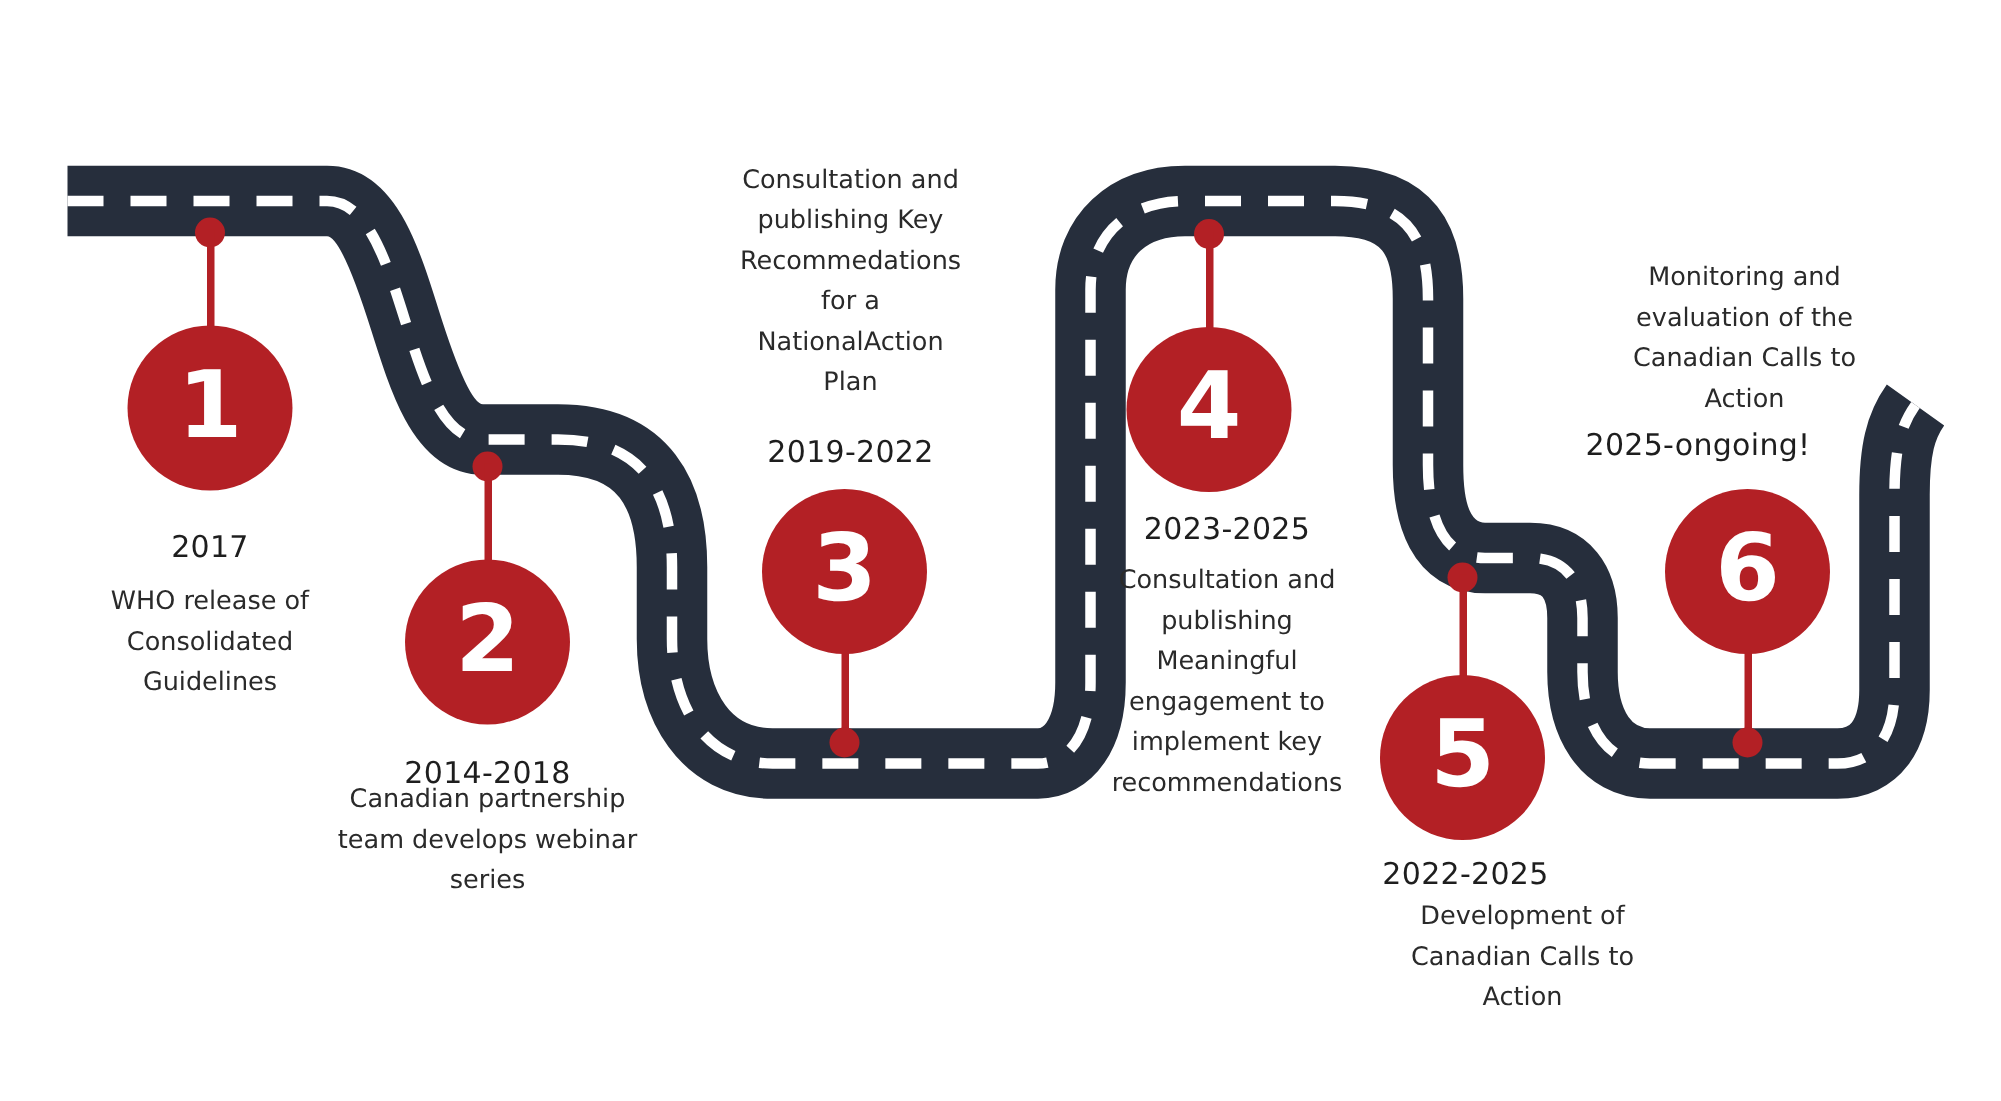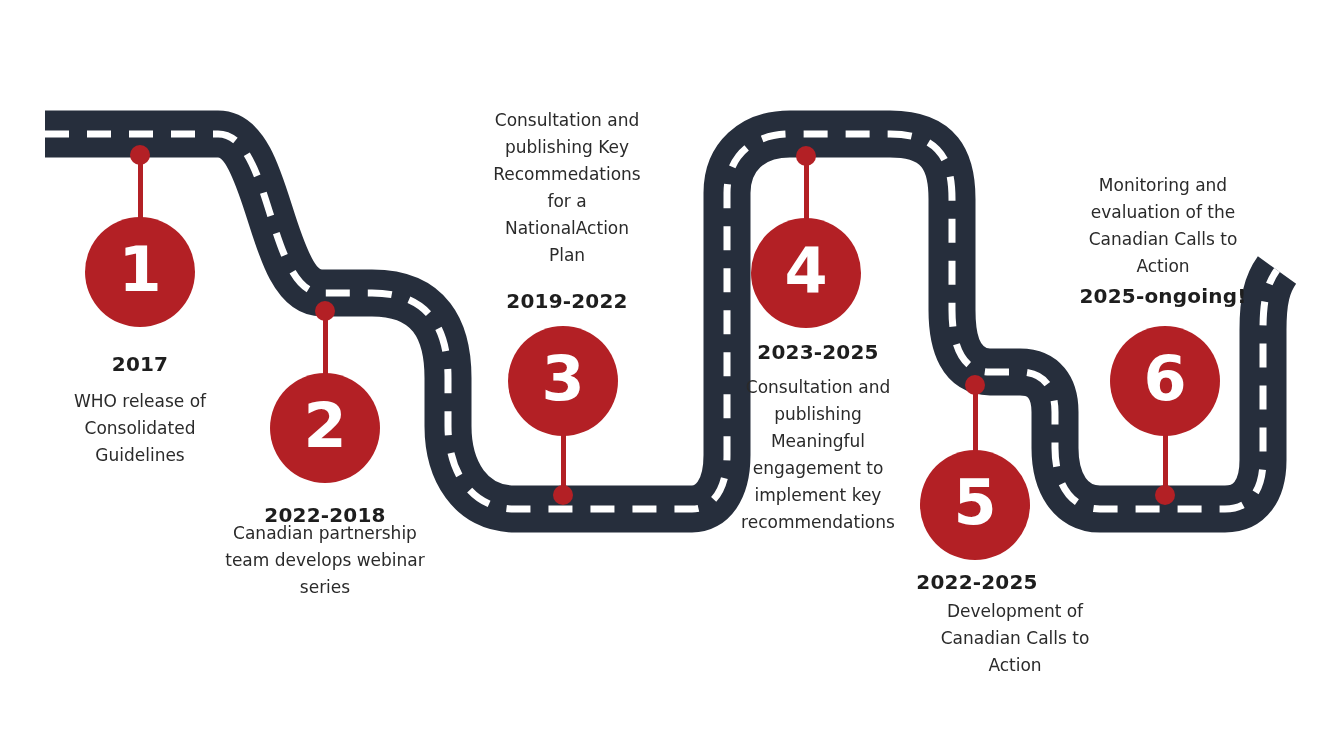--- a/index.html
+++ b/index.html
@@ -55,21 +55,21 @@
   }
   .ms-text {
     position: absolute;
     width: 300px;
     text-align: center;
     z-index: 4;
     color: var(--color-text, #222222);
   }
   .date-label {
     font-size: 20px;
-    font-weight: 700;
+    font-weight: 400;
     letter-spacing: 0.2px;
     color: #1e1e1e;
   }
   .desc-text {
     font-size: 17px;
     font-weight: 400;
     line-height: 27px;
     white-space: pre-line;
     color: #2a2a2a;
   }
@@ -137,21 +137,21 @@
 Consolidated
 Guidelines</div>
   </div>
 
   <div>
     <div class="pin-dot" style="left:315px; top:301px;"></div>
     <div class="pin-stem" style="left:322.5px; top:309px; height:70px;"></div>
     <div class="num-circle" style="left:270px; top:373px;">
       <span class="num">2</span>
     </div>
-    <div class="ms-text date-label" style="left:175px; top:503px;">2022-2018</div>
+    <div class="ms-text date-label" style="left:175px; top:503px;">2014-2018</div>
     <div class="ms-text desc-text" style="left:175px; top:520px;">Canadian partnership
 team develops webinar
 series</div>
   </div>
 
   <div>
     <div class="ms-text desc-text" style="left:417px; top:107px;">Consultation and
 publishing Key
 Recommedations
 for a
@@ -190,21 +190,21 @@
     <div class="ms-text desc-text" style="left:865px; top:598px;">Development of
 Canadian Calls to
 Action</div>
   </div>
 
   <div>
     <div class="ms-text desc-text" style="left:1013px; top:172px;">Monitoring and
 evaluation of the
 Canadian Calls to
 Action</div>
-    <div class="ms-text date-label" style="left:1013px; top:284px;">2025-ongoing!</div>
+    <div class="ms-text date-label" style="left:982px; top:284px;">2025-ongoing!</div>
     <div class="num-circle" style="left:1110px; top:326px;">
       <span class="num">6</span>
     </div>
     <div class="pin-stem" style="left:1162.5px; top:430px; height:62px;"></div>
     <div class="pin-dot" style="left:1155px; top:485px;"></div>
   </div>
 
 </div>
 
 </body></html>

